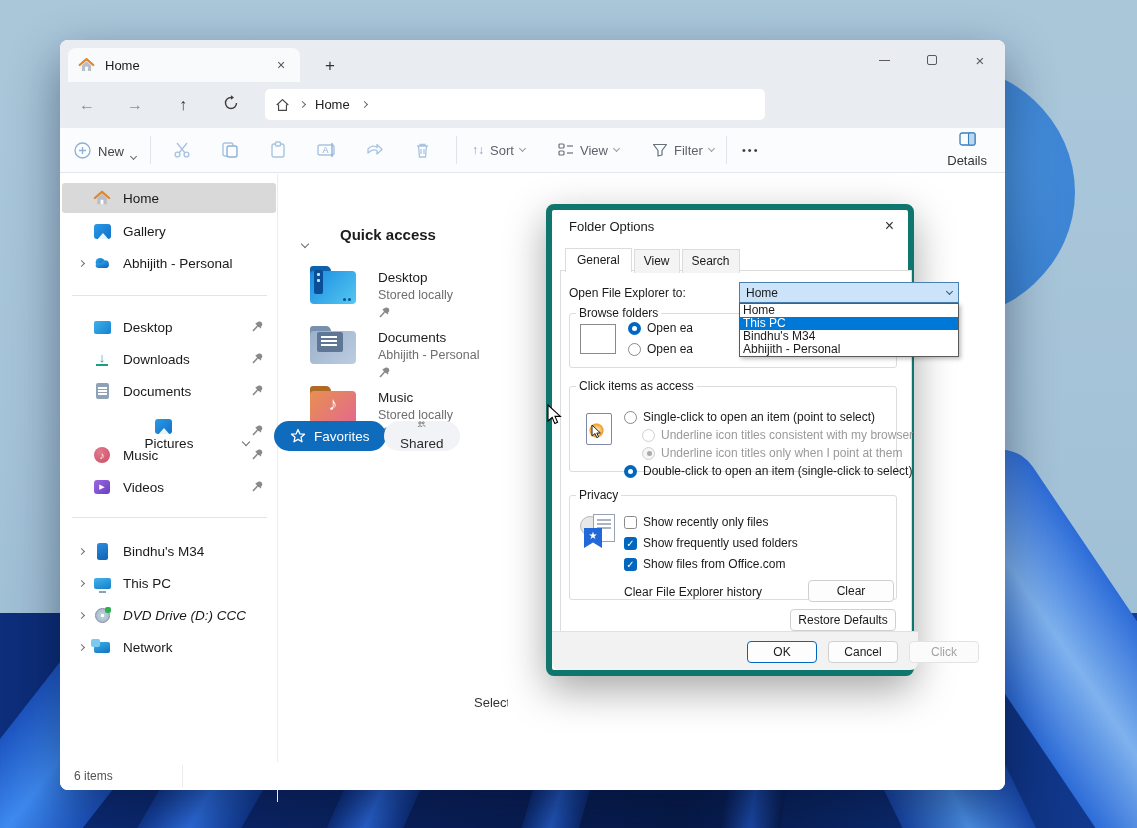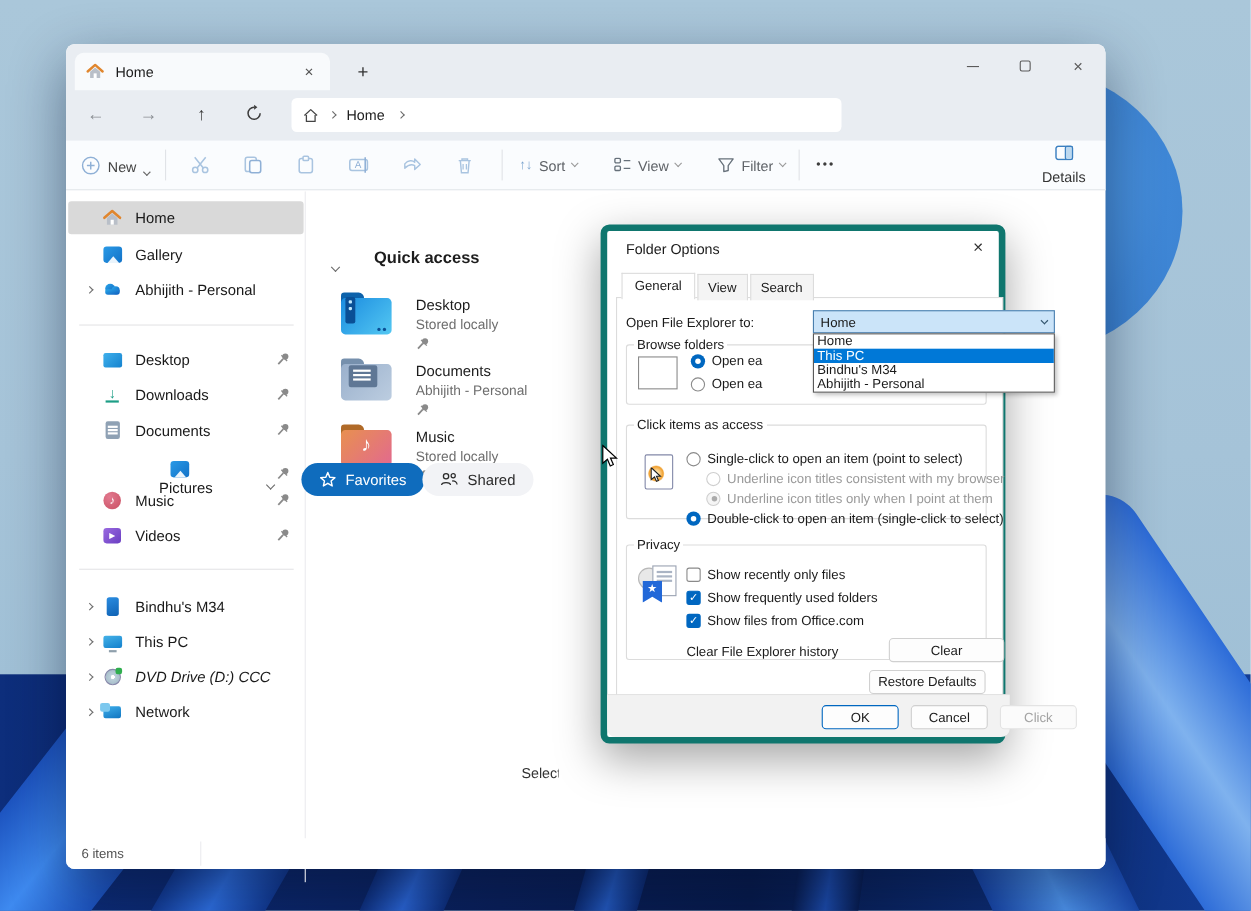--- a/index.html
+++ b/index.html
@@ -108,21 +108,21 @@
   .fold-docs .ftab { background:#7690ad; }
   .fold-docs .fbody { background:linear-gradient(135deg,#9ab0cc,#bccde0); }
   .fold-docs .page { position:absolute; left:7px; top:6px; width:26px; height:20px; background:#5f7795; border-radius:2px; }
   .fold-docs .page i { display:block; width:16px; height:2px; background:#fff; margin:4px 0 0 4px; box-shadow:0 4px 0 #fff, 0 8px 0 #fff; }
   .fold-music .ftab { background:#b06a28; }
   .fold-music .fbody { background:linear-gradient(135deg,#e89050,#e2698f); }
   .fold-music .note { position:absolute; left:0; top:8px; width:46px; text-align:center; color:#fff; font-size:18px; }
 
   .pill { position:absolute; height:30px; border-radius:16px; display:flex; align-items:center; gap:8px; font-size:13.5px; padding:0 16px; }
   .pill-fav { left:274px; top:421px; background:#0f6cbd; color:#fff; }
-  .pill-shared { left:384px; top:421px; background:#f2f3f6; color:#2b2b2b; }
+  .pill-shared { left:384px; top:421px; background:#f2f3f6; color:#2b2b2b;flex-direction:column; }
   .preview-hint { position:absolute; left:414px; top:655px; width:34px; overflow:hidden; white-space:nowrap; font-size:13px; color:#333; }
 
   .statusbar { position:absolute; left:0; bottom:0; width:945px; height:28px; border-radius:0 0 8px 8px; background:#fff; display:flex; align-items:center; }
   .statusbar span { font-size:12px; color:#525252; margin-left:14px; }
   .status-sep { position:absolute; left:108px; top:3px; height:22px; border-left:1px solid #ececef; }
 
   
   .dialog { position:absolute; left:452px; top:164px; width:368px; height:472px; background:#fff; border:6px solid #0f766e;
     border-radius:8px; box-shadow:0 14px 40px rgba(0,0,0,.35); font-size:12px; color:#1a1a1a;margin-left:34px; }
   .dlg-title { position:absolute; left:17px; top:9px; font-size:13px; }
@@ -628,21 +628,21 @@
       </div>
       <div class="optrow" style="left:54px; top:34px;">
         <span class="cb checked">✓</span>
         <span>Show frequently used folders</span>
       </div>
       <div class="optrow" style="left:54px; top:55px;">
         <span class="cb checked">✓</span>
         <span>Show files from Office.com</span>
       </div>
       <div class="lbl" style="left:54px; top:83px;">Clear File Explorer history</div>
-      <div class="btn" style="left:238px; top:78px; width:105px;">Clear</div>
+      <div class="btn" style="left:238px; top:78px; width:86px;">Clear</div>
     </fieldset>
 
     <div class="btn" style="left:238px; top:399px; width:106px;">Restore Defaults</div>
 
     <div class="dlg-bottom">
       <div class="btn primary" style="left:195px; top:9px; width:70px;">OK</div>
       <div class="btn" style="left:276px; top:9px; width:70px;">Cancel</div>
       <div class="btn disabled" style="left:357px; top:9px; width:70px; margin-left:-70px; transform:translateX(70px);">Click</div>
     </div>
 

